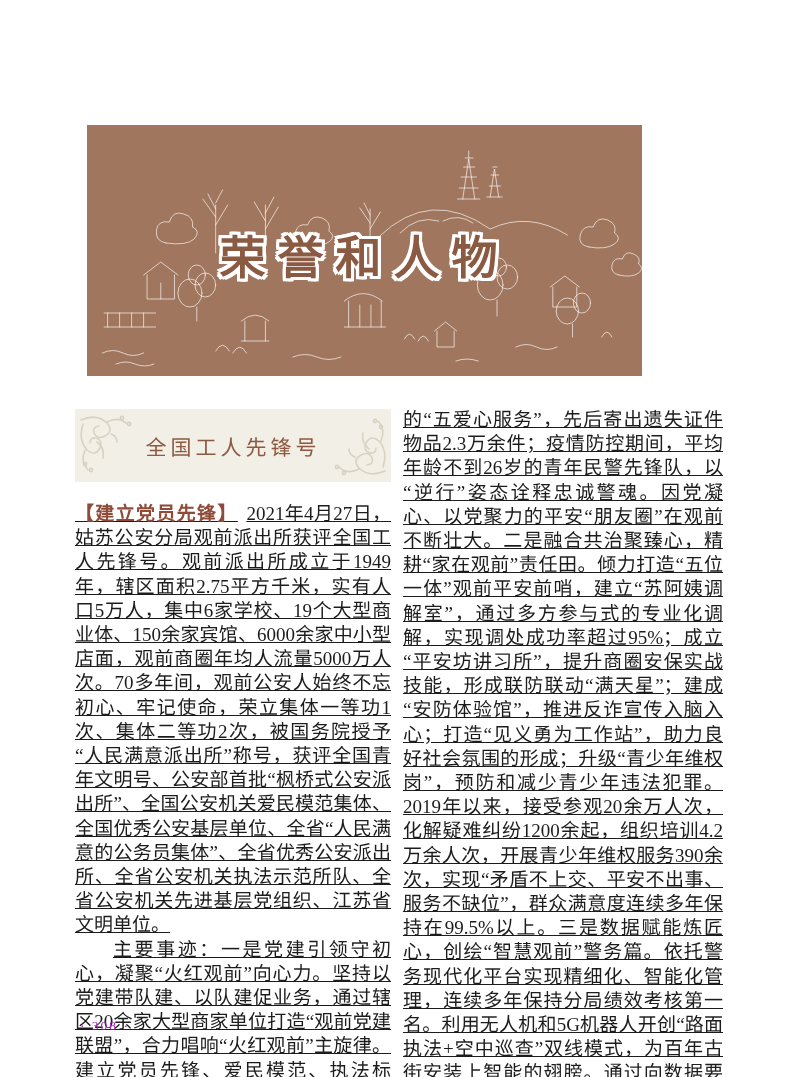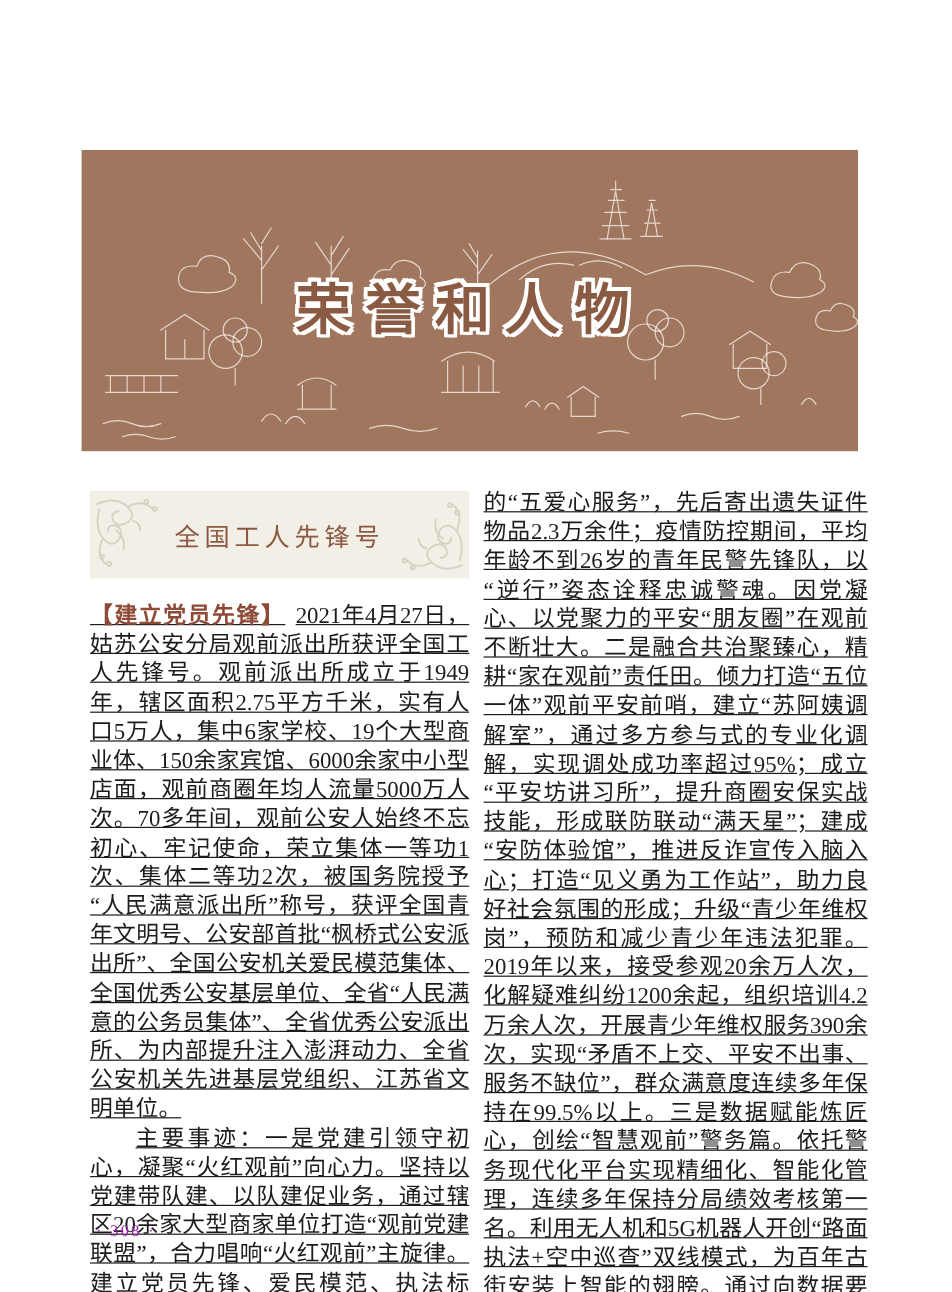--- a/index.html
+++ b/index.html
@@ -17,22 +17,22 @@
   body{font-family:"Liberation Serif","DejaVu Serif",serif;}
   .page{
     position:relative;
     width:793px;height:1077px;
     background:var(--page-bg);
     overflow:hidden;
   }
 
   
   .banner{
-    position:absolute;left:68px;top:125px;
-    width:647px;height:251px;
+    position:absolute;left:87px;top:125px;
+    width:555px;height:251px;
     background:var(--banner-bg);
     overflow:hidden;
     padding-left:36px;
   }
   .banner svg.illustration{
     position:absolute;left:0;top:0;width:100%;height:100%;
   }
   .banner-title{
     position:absolute;left:0;top:96px;width:100%;
     text-align:center;
@@ -179,21 +179,21 @@
         <circle cx="52" cy="12" r="1.6"></circle>
         <circle cx="8" cy="52" r="1.6"></circle>
         <circle cx="14" cy="58" r="1.6"></circle>
         <path d="M34 22 q6 2 6 8"></path>
       </g>
     </svg>
     <div class="section-title">全国工人先锋号</div>
   </div>
 
   <div class="col col-left">
-    <p><span class="entry-label">【建立党员先锋】</span><span>2021年4月27日，姑苏公安分局观前派出所获评全国工人先锋号。观前派出所成立于1949年，辖区面积2.75平方千米，实有人口5万人，集中6家学校、19个大型商业体、150余家宾馆、6000余家中小型店面，观前商圈年均人流量5000万人次。70多年间，观前公安人始终不忘初心、牢记使命，荣立集体一等功1次、集体二等功2次，被国务院授予“人民满意派出所”称号，获评全国青年文明号、公安部首批“枫桥式公安派出所”、全国公安机关爱民模范集体、全国优秀公安基层单位、全省“人民满意的公务员集体”、全省优秀公安派出所、为内部提升注入澎湃动力、全省公安机关先进基层党组织、江苏省文明单位。</span></p>
+    <p><span class="entry-label">【建立党员先锋】</span><span>2021年4月27日，姑苏公安分局观前派出所获评全国工人先锋号。观前派出所成立于1949年，辖区面积2.75平方千米，实有人口5万人，集中6家学校、19个大型商业体、150余家宾馆、6000余家中小型店面，观前商圈年均人流量5000万人次。70多年间，观前公安人始终不忘初心、牢记使命，荣立集体一等功1次、集体二等功2次，被国务院授予“人民满意派出所”称号，获评全国青年文明号、公安部首批“枫桥式公安派出所”、全国公安机关爱民模范集体、全国优秀公安基层单位、全省“人民满意的公务员集体”、全省优秀公安派出所、全省公安机关执法示范所队、全省公安机关先进基层党组织、江苏省文明单位。</span></p>
     <p class="indent"><span>主要事迹：一是党建引领守初心，凝聚“火红观前”向心力。坚持以党建带队建、以队建促业务，通过辖区20余家大型商家单位打造“观前党建联盟”，合力唱响“火红观前”主旋律。建立党员先锋、爱民模范、执法标兵、巾帼示范、党员名师“先锋五岗”，为内部提升注入澎湃动力；开展爱心寄件、爱心连线、爱心驿站、爱心基金、线上爱心</span></p>
   </div>
 
   <div class="col col-right">
     <p><span>的“五爱心服务”，先后寄出遗失证件物品2.3万余件；疫情防控期间，平均年龄不到26岁的青年民警先锋队，以“逆行”姿态诠释忠诚警魂。因党凝心、以党聚力的平安“朋友圈”在观前不断壮大。二是融合共治聚臻心，精耕“家在观前”责任田。倾力打造“五位一体”观前平安前哨，建立“苏阿姨调解室”，通过多方参与式的专业化调解，实现调处成功率超过95%；成立“平安坊讲习所”，提升商圈安保实战技能，形成联防联动“满天星”；建成“安防体验馆”，推进反诈宣传入脑入心；打造“见义勇为工作站”，助力良好社会氛围的形成；升级“青少年维权岗”，预防和减少青少年违法犯罪。2019年以来，接受参观20余万人次，化解疑难纠纷1200余起，组织培训4.2万余人次，开展青少年维权服务390余次，实现“矛盾不上交、平安不出事、服务不缺位”，群众满意度连续多年保持在99.5%以上。三是数据赋能炼匠心，创绘“智慧观前”警务篇。依托警务现代化平台实现精细化、智能化管理，连续多年保持分局绩效考核第一名。利用无人机和5G机器人开创“路面执法+空中巡查”双线模式，为百年古街安装上智能的翅膀。通过向数据要警力、向智能化要战斗力，做到全流程闭环服务，在智慧警务建设大局中树立观前标杆、倍增实战效应，实现警队降压减负和警务提质增效“双赢”。持续锐意</span></p>
   </div>
 
   <div class="page-number">· 308 ·</div>
 
 </div>

